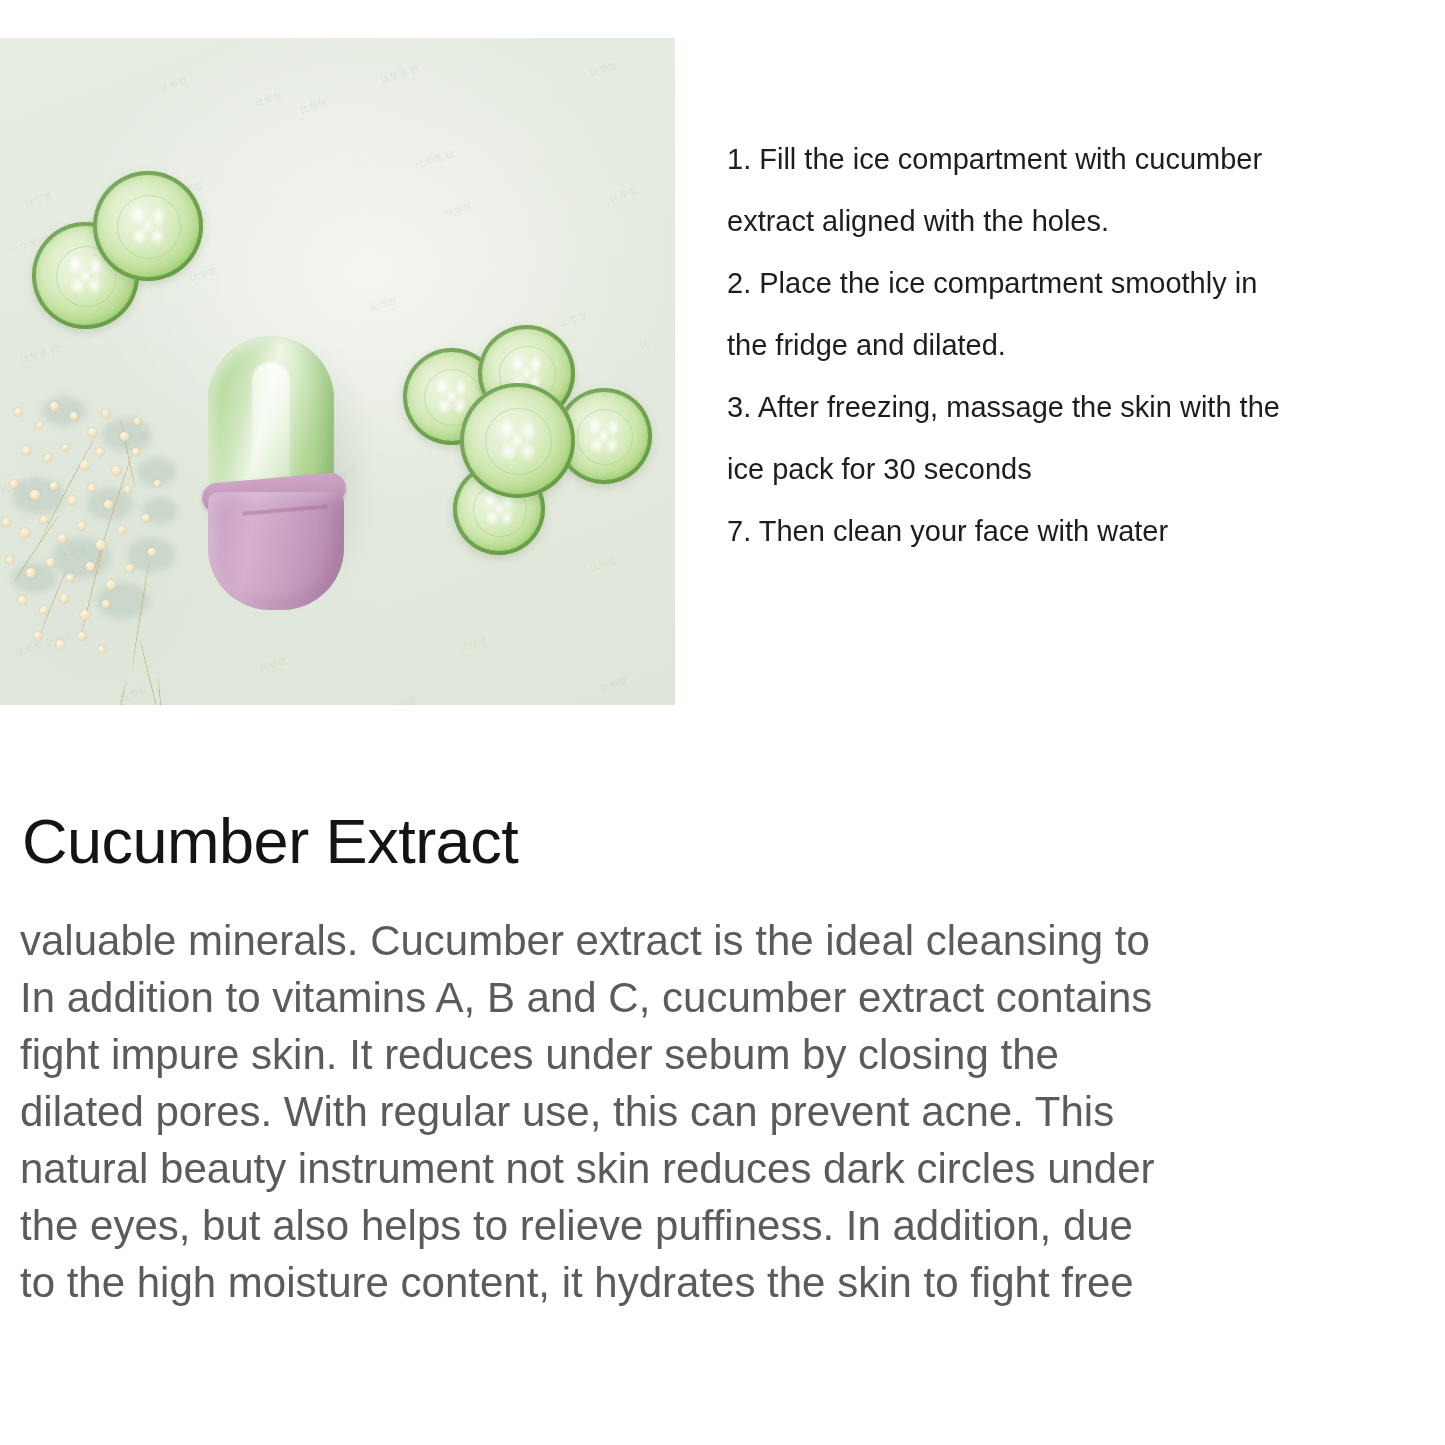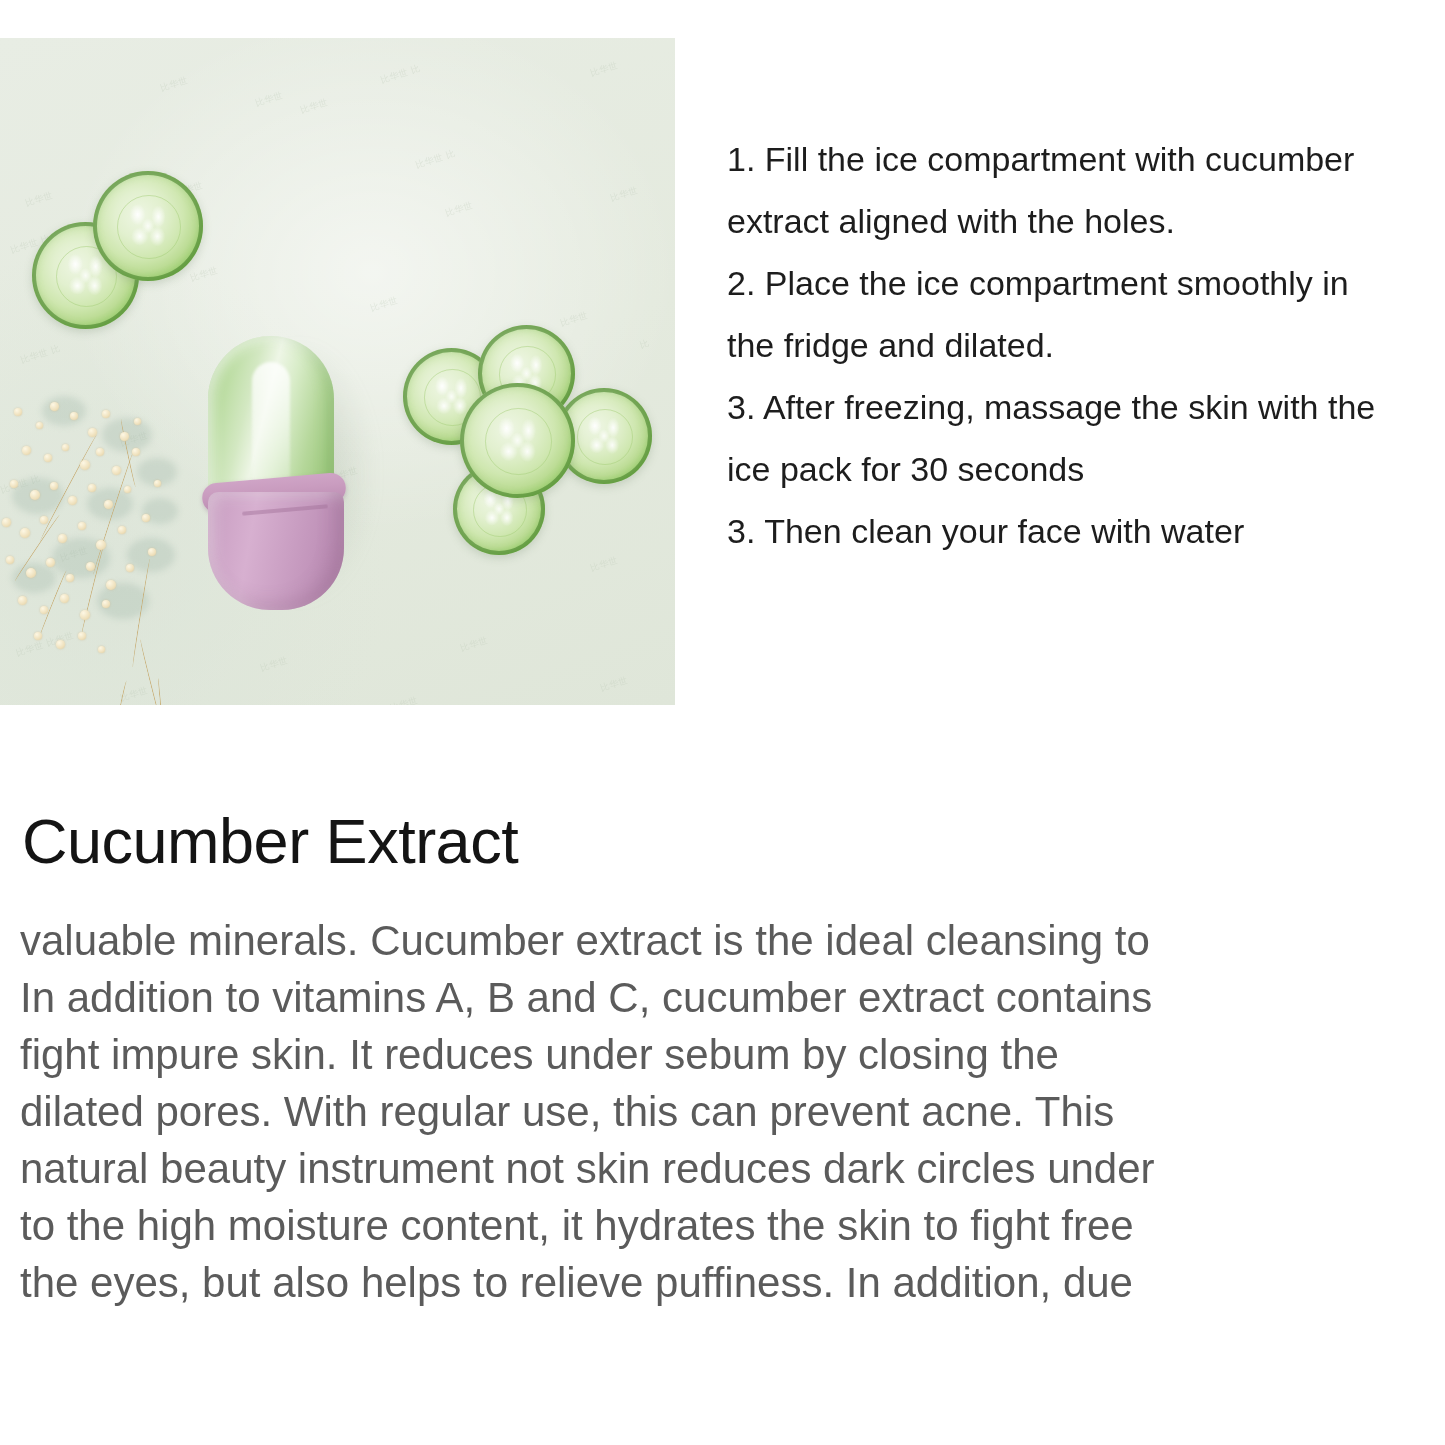--- a/index.html
+++ b/index.html
@@ -212,21 +212,21 @@
     width: 712px;
   }
   #instructions .instr-title {
     font-size: 29px;
     line-height: 62px;
     color: #1d1d1d;
     font-family: "Liberation Sans", sans-serif;
     white-space: nowrap;
   }
   #instructions .instr-line {
-    font-size: 34px;
+    font-size: 29px;
     line-height: 62px;
     color: #1d1d1d;
     font-family: "Liberation Sans", sans-serif;
     white-space: nowrap;
   }
 
   
   #description-section {
     position: absolute;
     left: 0;
@@ -416,29 +416,29 @@
     </div>
   </div>
 
   <div id="instructions">
     <div class="instr-line">1. Fill the ice compartment with cucumber</div>
     <div class="instr-line">extract aligned with the holes.</div>
     <div class="instr-line">2. Place the ice compartment smoothly in</div>
     <div class="instr-line">the fridge and dilated.</div>
     <div class="instr-line">3. After freezing, massage the skin with the</div>
     <div class="instr-line">ice pack for 30 seconds</div>
-    <div class="instr-line">3. Then clean your face with water</div>
+    <div class="instr-line">7. Then clean your face with water</div>
   </div>
 </div>
 
 <div id="description-section">
   <div id="section-title">Cucumber Extract</div>
 
   <div id="description-body">
     <span class="desc-line">valuable minerals. Cucumber extract is the ideal cleansing to</span>
     <span class="desc-line">In addition to vitamins A, B and C, cucumber extract contains</span>
     <span class="desc-line">fight impure skin. It reduces under sebum by closing the</span>
     <span class="desc-line">dilated pores. With regular use, this can prevent acne. This</span>
     <span class="desc-line">natural beauty instrument not skin reduces dark circles under</span>
+    <span class="desc-line">the eyes, but also helps to relieve puffiness. In addition, due</span>
     <span class="desc-line">to the high moisture content, it hydrates the skin to fight free</span>
-    <span class="desc-line">the eyes, but also helps to relieve puffiness. In addition, due</span>
   </div>
 </div>
 
 </body></html>

